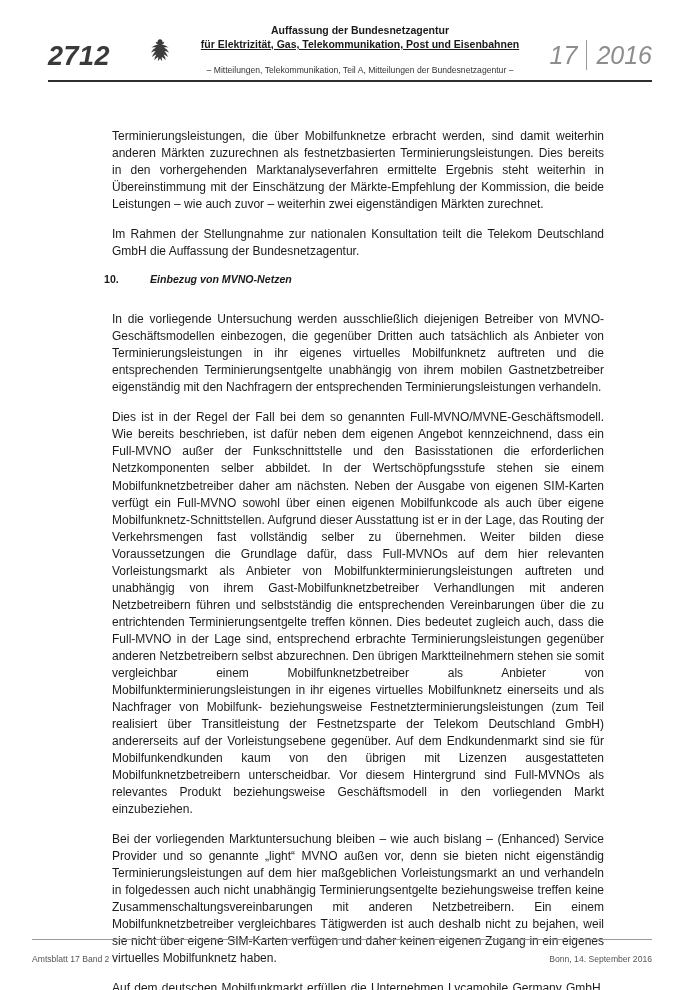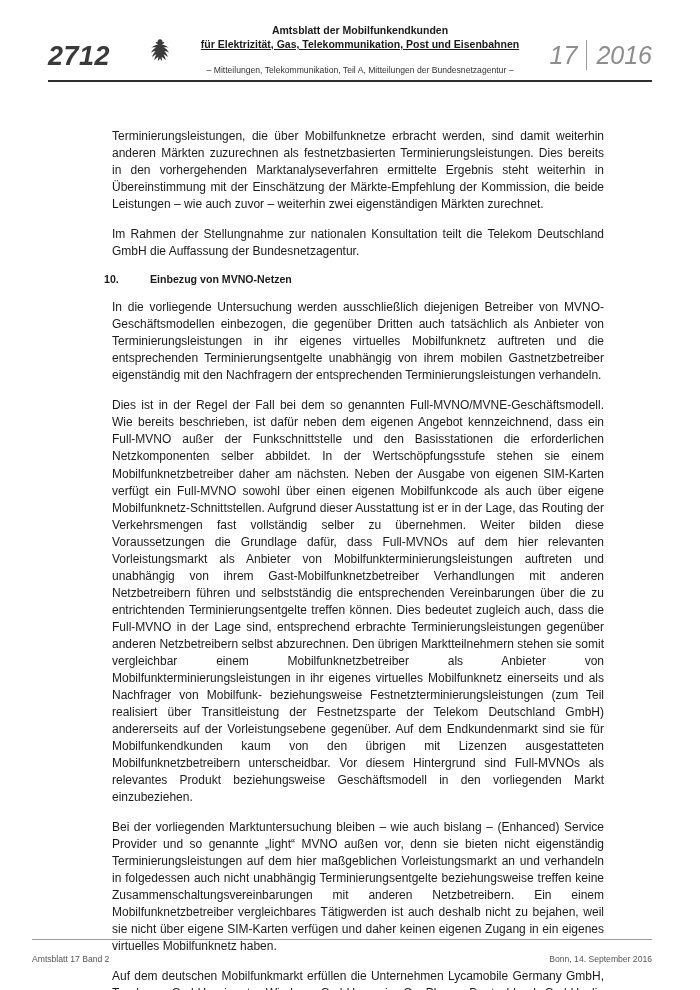--- a/index.html
+++ b/index.html
@@ -112,29 +112,29 @@
     font-size: 12px;
     line-height: 1.42;
     text-align: justify;
     color: #1b1b1b;
     hyphens: manual;
   }
   .spacer-top { height: 46px; }
 
   .heading {
     display: flex;
-    margin: 6px 0 14px 0;
+    margin: 6px 0 26px 0;
     font-size: 10.6px;
     font-weight: bold;
   }
   .heading .num {
     width: 46px;
     flex: 0 0 auto;
   }
-  .heading .txt { flex: 1 1 auto; }
+  .heading .txt { flex: 1 1 auto; font-style: italic; }
 
   .underlined {
     font-size: 10.4px;
     line-height: 1.42;
     margin: 0 0 13px 0;
     padding-left: 40px;
   }
 
   
   .page-number {
@@ -182,21 +182,21 @@
         <g fill="#3b3b3b">
           <ellipse cx="17" cy="9.2" rx="2.5" ry="2.9"></ellipse>
           <path d="M17 10.5 L13.5 8.8 L12.6 9.9 L15.6 11.8 Z"></path>
           <path d="M17 10.5 L20.5 8.8 L21.4 9.9 L18.4 11.8 Z"></path>
           <path d="M17 11.2 c-3.2 0-6.2 1.4-8.6 3.6 c1.8-.6 3.4-.6 4.6-.2 c-2.1 1.1-3.8 2.8-5 4.9 c1.7-1 3.3-1.4 4.6-1.3 c-1.7 1.6-2.9 3.6-3.6 5.8 c1.5-1.4 3-2.3 4.3-2.6 c-1.1 1.8-1.8 3.8-2 5.9 c1.3-1.7 2.7-2.8 4-3.3 l-.4 4.2 l2.1-2.6 l2.1 2.6 l-.4-4.2 c1.3 .5 2.7 1.6 4 3.3 c-.2-2.1-.9-4.1-2-5.9 c1.3 .3 2.8 1.2 4.3 2.6 c-.7-2.2-1.9-4.2-3.6-5.8 c1.3-.1 2.9 .3 4.6 1.3 c-1.2-2.1-2.9-3.8-5-4.9 c1.2-.4 2.8-.4 4.6 .2 c-2.4-2.2-5.4-3.6-8.6-3.6 z"></path>
         </g>
       </svg>
     </div>
 
     <div class="header-center">
-      <div class="header-title-1">Amtsblatt der Mobilfunkendkunden</div>
+      <div class="header-title-1">Auffassung der Bundesnetzagentur</div>
       <div class="header-title-2">für Elektrizität, Gas, Telekommunikation, Post und Eisenbahnen</div>
       <div class="header-sub">– Mitteilungen, Telekommunikation, Teil A, Mitteilungen der Bundesnetzagentur –</div>
     </div>
 
     <div class="header-right">
       <span class="issue">17</span>
       <span class="sep"></span>
       <span>2016</span>
     </div>
 

